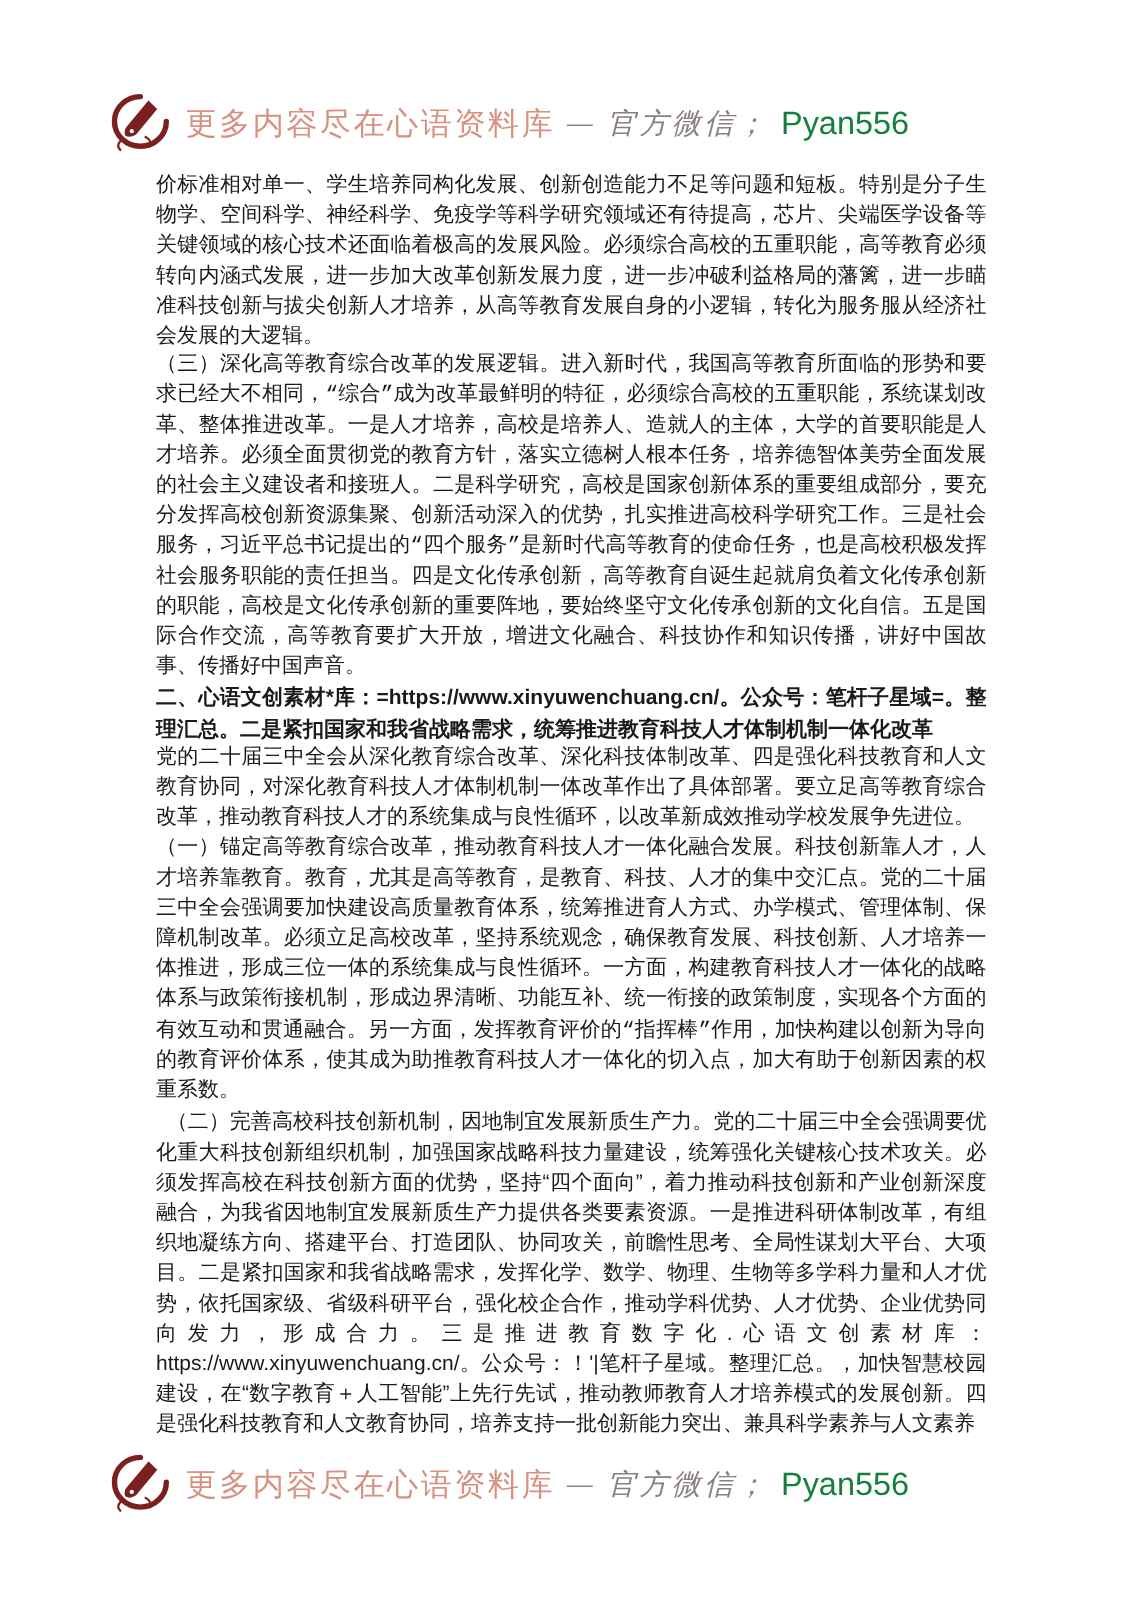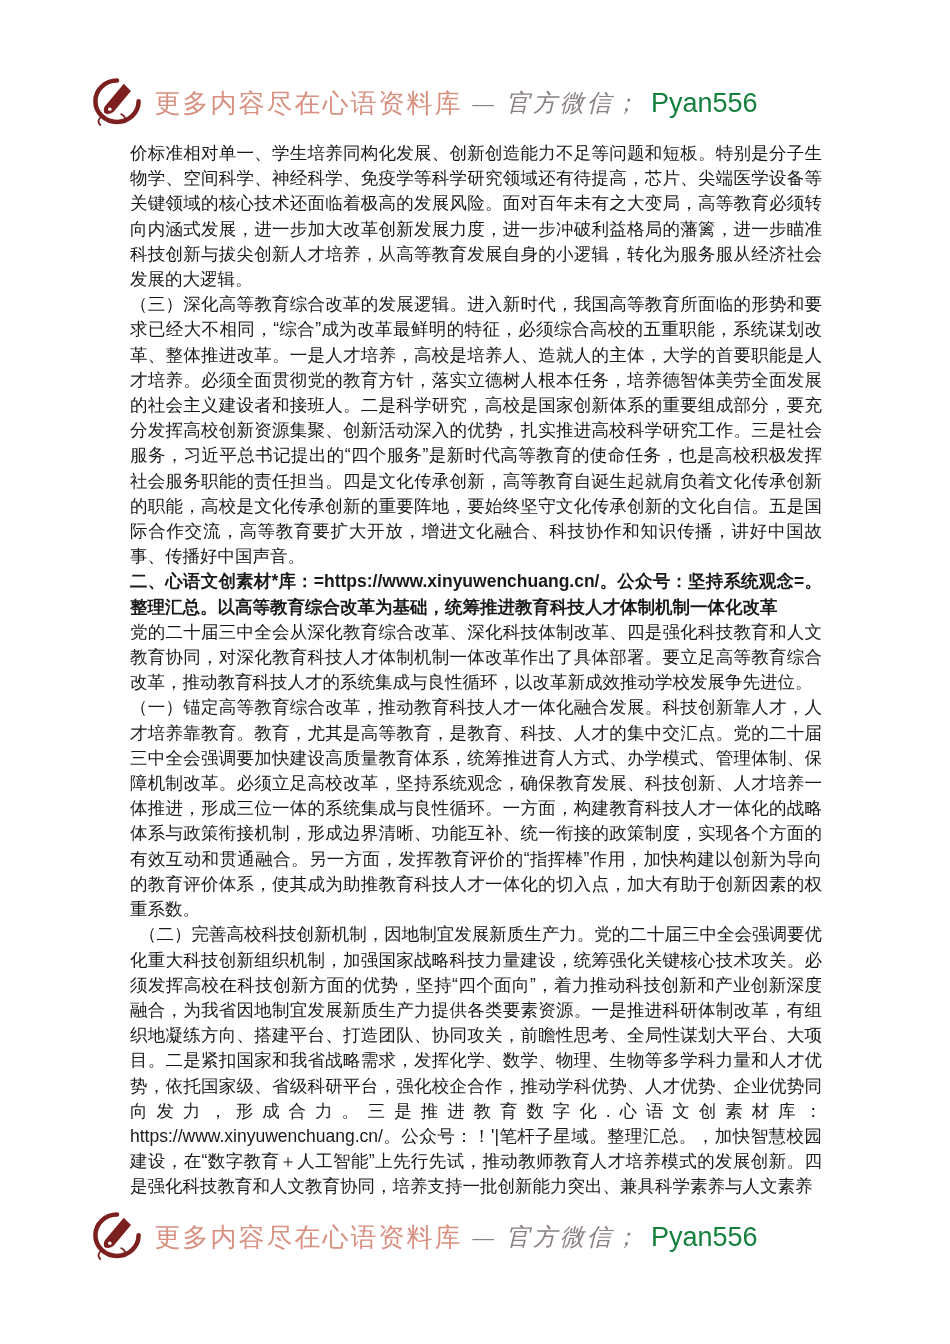--- a/index.html
+++ b/index.html
@@ -54,21 +54,21 @@
     left: 130px;
     top: 141px;
     width: 692px;
     text-align: justify;
     font-size: 17.5px;
     line-height: 25.2px;
     color: #1a1a1a;
   }
   .doc-content p { margin: 0; }
   .para-sans  { font-family: "Liberation Sans", "DejaVu Sans", sans-serif; }
-  .para-serif { font-family: Liberation Sans, sans-serif; }
+  .para-serif { font-family: Liberation Mono, monospace; }
   .para-heading {
     font-family: "Liberation Sans", "DejaVu Sans", sans-serif;
     font-weight: bold;
   }
   .para-indent { text-indent: 9px; }
   .seg-serif { font-family: Liberation Sans, sans-serif; }
 </style>
 </head>
 <body>
 
@@ -81,23 +81,23 @@
     <circle cx="22" cy="37" r="2" fill="#ffffff"></circle>
     <path d="M34 42 Q 42 46 38 52" fill="none" stroke="#7b1f1f" stroke-width="2"></path>
   </svg>
   <span class="brand-text">更多内容尽在心语资料库</span>
   <span class="wechat-sep">—</span>
   <span class="wechat-label">官方微信；</span>
   <span class="wechat-id">Pyan556</span>
 </div>
 
 <div class="doc-content">
-  <p class="para-sans">价标准相对单一、学生培养同构化发展、创新创造能力不足等问题和短板。特别是分子生物学、空间科学、神经科学、免疫学等科学研究领域还有待提高，芯片、尖端医学设备等关键领域的核心技术还面临着极高的发展风险。面对百年未有之大变局，高等教育必须转向内涵式发展，进一步加大改革创新发展力度，进一步冲破利益格局的藩篱，进一步瞄准科技创新与拔尖创新人才培养，从高等教育发展自身的小逻辑，转化为服务服从经济社会发展的大逻辑。</p>
+  <p class="para-sans">价标准相对单一、学生培养同构化发展、创新创造能力不足等问题和短板。特别是分子生物学、空间科学、神经科学、免疫学等科学研究领域还有待提高，芯片、尖端医学设备等关键领域的核心技术还面临着极高的发展风险。必须综合高校的五重职能，高等教育必须转向内涵式发展，进一步加大改革创新发展力度，进一步冲破利益格局的藩篱，进一步瞄准科技创新与拔尖创新人才培养，从高等教育发展自身的小逻辑，转化为服务服从经济社会发展的大逻辑。</p>
   <p class="para-serif">（三）深化高等教育综合改革的发展逻辑。进入新时代，我国高等教育所面临的形势和要求已经大不相同，“综合”成为改革最鲜明的特征，必须综合高校的五重职能，系统谋划改革、整体推进改革。一是人才培养，高校是培养人、造就人的主体，大学的首要职能是人才培养。必须全面贯彻党的教育方针，落实立德树人根本任务，培养德智体美劳全面发展的社会主义建设者和接班人。二是科学研究，高校是国家创新体系的重要组成部分，要充分发挥高校创新资源集聚、创新活动深入的优势，扎实推进高校科学研究工作。三是社会服务，习近平总书记提出的“四个服务”是新时代高等教育的使命任务，也是高校积极发挥社会服务职能的责任担当。四是文化传承创新，高等教育自诞生起就肩负着文化传承创新的职能，高校是文化传承创新的重要阵地，要始终坚守文化传承创新的文化自信。五是国际合作交流，高等教育要扩大开放，增进文化融合、科技协作和知识传播，讲好中国故事、传播好中国声音。</p>
-  <p class="para-heading">二、心语文创素材*库：=https://www.xinyuwenchuang.cn/。公众号：坚持系统观念=。整理汇总。以高等教育综合改革为基础，统筹推进教育科技人才体制机制一体化改革</p>
+  <p class="para-heading">二、心语文创素材*库：=https://www.xinyuwenchuang.cn/。公众号：笔杆子星域=。整理汇总。二是紧扣国家和我省战略需求，统筹推进教育科技人才体制机制一体化改革</p>
   <p class="para-serif">党的二十届三中全会从深化教育综合改革、深化科技体制改革、四是强化科技教育和人文教育协同，对深化教育科技人才体制机制一体改革作出了具体部署。要立足高等教育综合改革，推动教育科技人才的系统集成与良性循环，以改革新成效推动学校发展争先进位。</p>
   <p class="para-serif">（一）锚定高等教育综合改革，推动教育科技人才一体化融合发展。科技创新靠人才，人才培养靠教育。教育，尤其是高等教育，是教育、科技、人才的集中交汇点。党的二十届三中全会强调要加快建设高质量教育体系，统筹推进育人方式、办学模式、管理体制、保障机制改革。必须立足高校改革，坚持系统观念，确保教育发展、科技创新、人才培养一体推进，形成三位一体的系统集成与良性循环。一方面，构建教育科技人才一体化的战略体系与政策衔接机制，形成边界清晰、功能互补、统一衔接的政策制度，实现各个方面的有效互动和贯通融合。另一方面，发挥教育评价的“指挥棒”作用，加快构建以创新为导向的教育评价体系，使其成为助推教育科技人才一体化的切入点，加大有助于创新因素的权重系数。</p>
   <p class="para-sans para-indent"><span>（二）完善高校科技创新机制，因地制宜发展新质生产力。党的二十届三中全会强调要优化重大科技创新组织机制，加强国家战略科技力量建设，统筹强化关键核心技术攻关。必须发挥高校在科技创新方面的优势，坚持“四个面向”，着力推动科技创新和产业创新深度融合，为我省因地制宜发展新质生产力提供各类要素资源。一是推进科研体制改革，有组织地凝练方向、搭建平台、打造团队、协同攻关，前瞻性思考、全局性谋划大平台、大项目。二是紧扣国家和我省战略需求，发挥化学、数学、物理、生物等多学科力量和人才优势，依托国家级、省级科研平台，强化校企合作，推动学科优势、人才优势、企业优势同向发力，形成合力。三是推进教育数字化.心语文创素材库：</span><span class="seg-serif">https://www.xinyuwenchuang.cn/</span><span>。公众号：！'|笔杆子星域。整理汇总。，加快智慧校园建设，在“数字教育＋人工智能”上先行先试，推动教师教育人才培养模式的发展创新。四是强化科技教育和人文教育协同，培养支持一批创新能力突出、兼具科学素养与人文素养</span></p>
 </div>
 
 <div class="banner bottom">
   <svg class="logo" viewBox="0 0 60 60" aria-hidden="true">
     <path d="M30 5 A 24 23 0 1 0 54 28" fill="none" stroke="#7b1f1f" stroke-width="5" stroke-linecap="round"></path>
     <path d="M14 44 Q 6 50 12 55" fill="none" stroke="#7b1f1f" stroke-width="2"></path>
     <path d="M38 8 L46 16 L26 40 Q20 44 16 41 Q14 36 18 32 Z" fill="#7b1f1f"></path>

